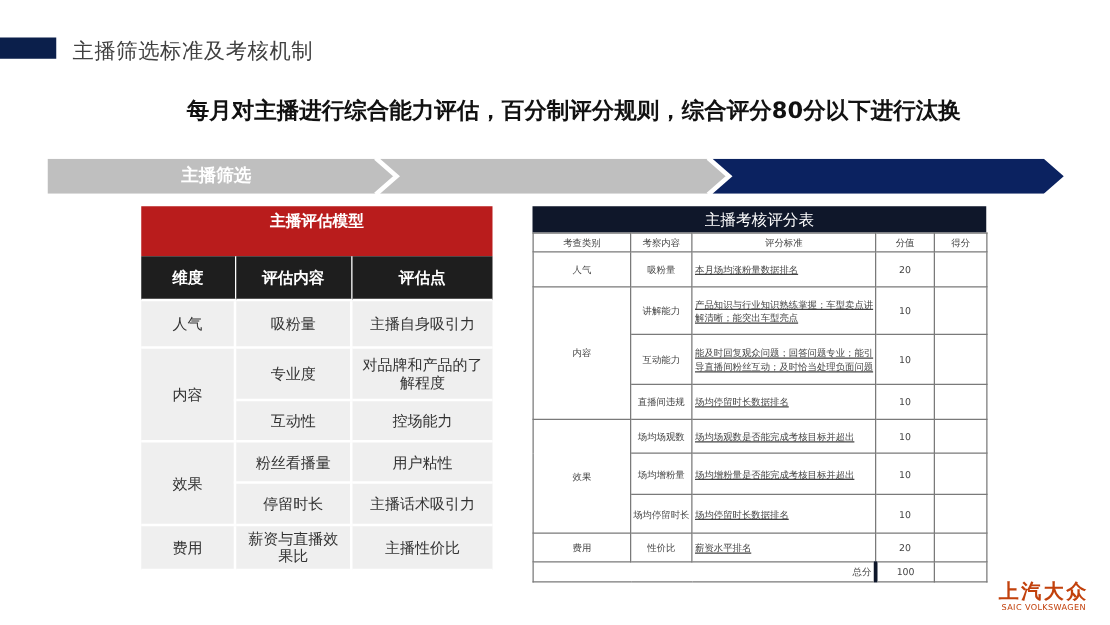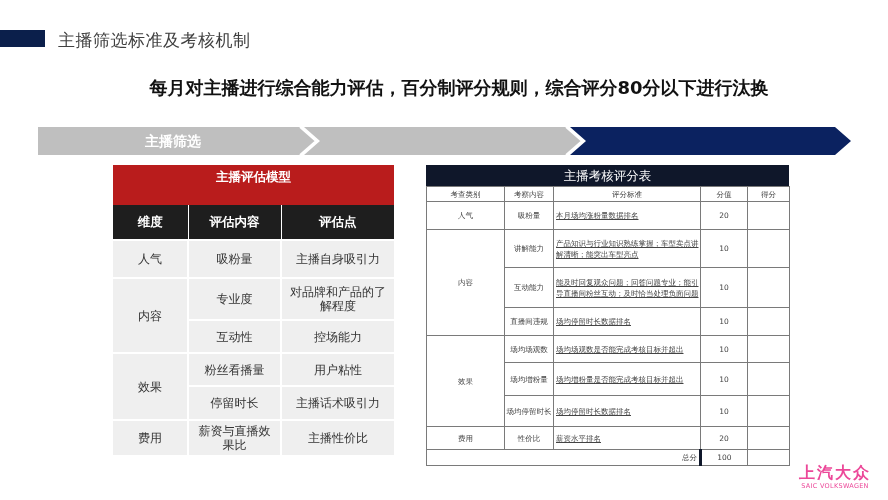--- a/index.html
+++ b/index.html
@@ -29,21 +29,21 @@
 
   
   .score { position: absolute; left: 426px; top: 165px; width: 363px; }
   .score-head { background: #0f172a; color: #fff; height: 21px; line-height: 21px; text-align: center; font-size: 12.5px; }
   .score table { width: 100%; border-collapse: collapse; table-layout: fixed; }
   .score th, .score td { border: 1px solid #7a7a7a; font-size: 7.5px; color: #444; font-weight: normal; text-align: center; line-height: 11px; }
   .score th { height: 15px; }
   .score td.std { text-align: left; padding-left: 2px; text-decoration: underline; }
   .score td.total-label { text-align: right; padding-right: 2px; border-right: 3px solid #0f172a; }
 
-  .logo { position: absolute; left: 790px; top: 463px; width: 90px; text-align: center; color: #ec4899; }
+  .logo { position: absolute; left: 790px; top: 463px; width: 90px; text-align: center; color: #c2410c; }
   .logo .cn { font-size: 16px; font-weight: bold; letter-spacing: 2px; }
   .logo .en { font-size: 6.5px; letter-spacing: 0.3px; margin-top: -2px; }
 </style>
 </head>
 <body>
 
 <div class="title-bar"></div>
 <div class="page-title">主播筛选标准及考核机制</div>
 
 <div class="subtitle">每月对主播进行综合能力评估，百分制评分规则，综合评分80分以下进行汰换</div>

